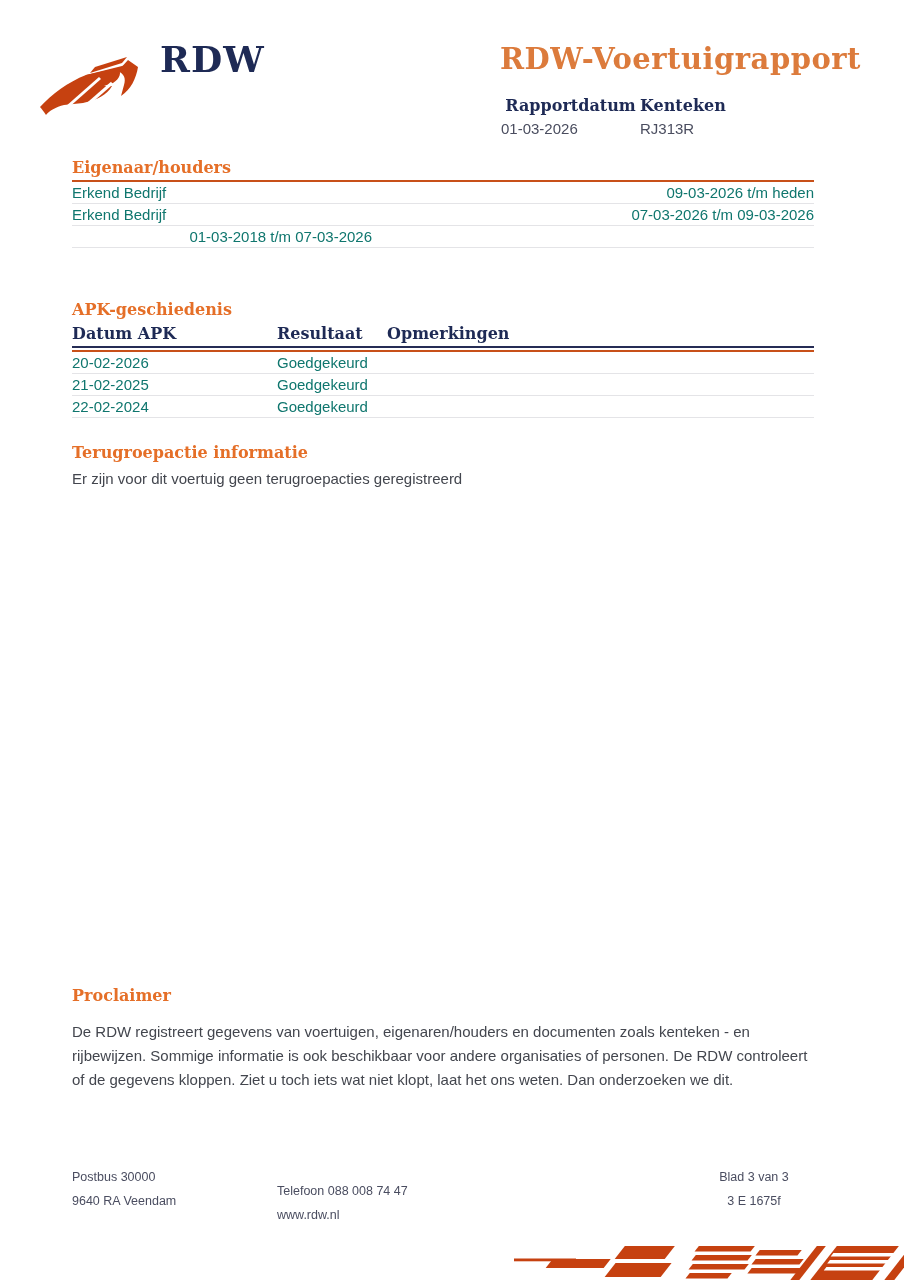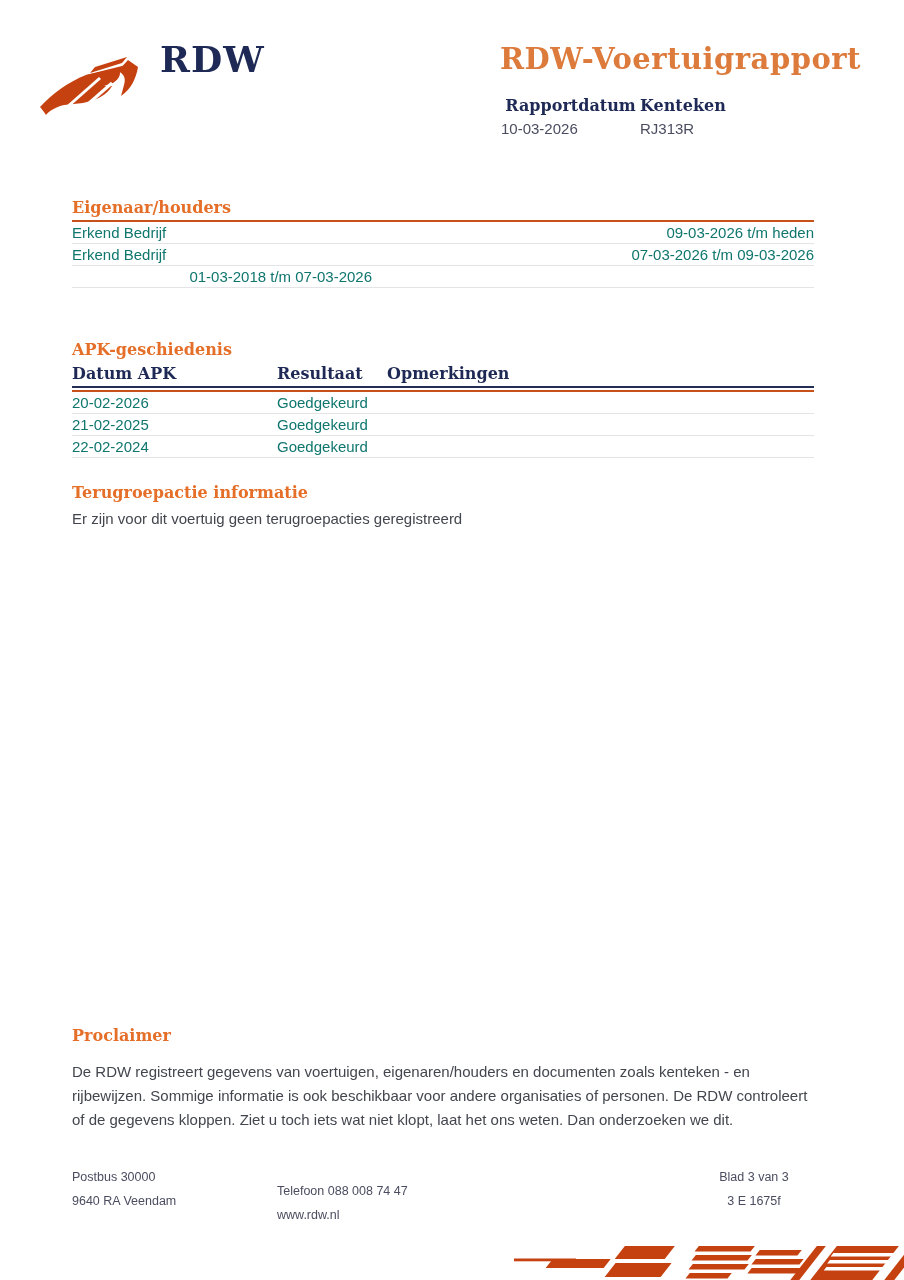--- a/index.html
+++ b/index.html
@@ -33,21 +33,21 @@
   .meta-label {
     font-family: "DejaVu Serif", serif;
     font-weight: bold; font-size: 16px; color: #1E2A55; text-align: center;
   }
   .meta-value { margin-top: 5px; font-size: 15px; color: #4A4D5F; }
 
   
   .section { position: absolute; left: 72px; width: 742px; }
   .section-heading {
     font-family: "DejaVu Serif", serif;
-    font-weight: bold; font-size: 16px; color: #E56F28; margin-bottom: 3px; margin-top: 40px;
+    font-weight: bold; font-size: 16px; color: #E56F28; margin-bottom: 3px;
   }
 
   .tbl-header {
     display: flex;
     padding: 2px 0 3px 0;
     border-bottom: 2px solid #252C55;
     font-family: "DejaVu Serif", serif;
     font-weight: bold; font-size: 16px; color: #1E2A55;
   }
   .orange-rule { height: 2px; background: #C85019; margin-top: 2px; }
@@ -100,21 +100,21 @@
     </svg>
     <div class="logo-text">RDW</div>
   </div>
 
   <div class="title-block">
     <div class="report-title">RDW-Voertuigrapport</div>
   </div>
   <div class="meta-row">
     <div class="meta-col-1">
       <div class="meta-label">Rapportdatum</div>
-      <div class="meta-value">10-03-2026</div>
+      <div class="meta-value">01-03-2026</div>
     </div>
     <div class="meta-col-2">
       <div class="meta-label">Kenteken</div>
       <div class="meta-value">RJ313R</div>
     </div>
   </div>
 
   <div class="section" style="top:158px">
     <div class="section-heading">Eigenaar/houders</div>
     <div class="orange-rule"></div>

